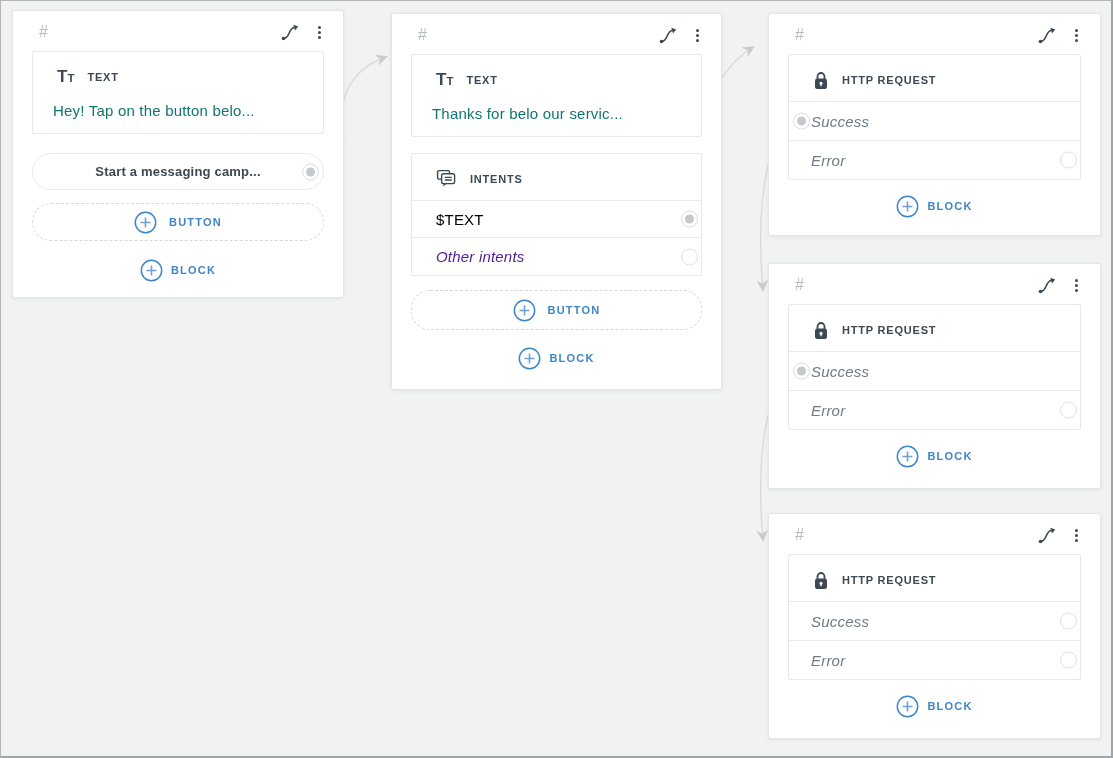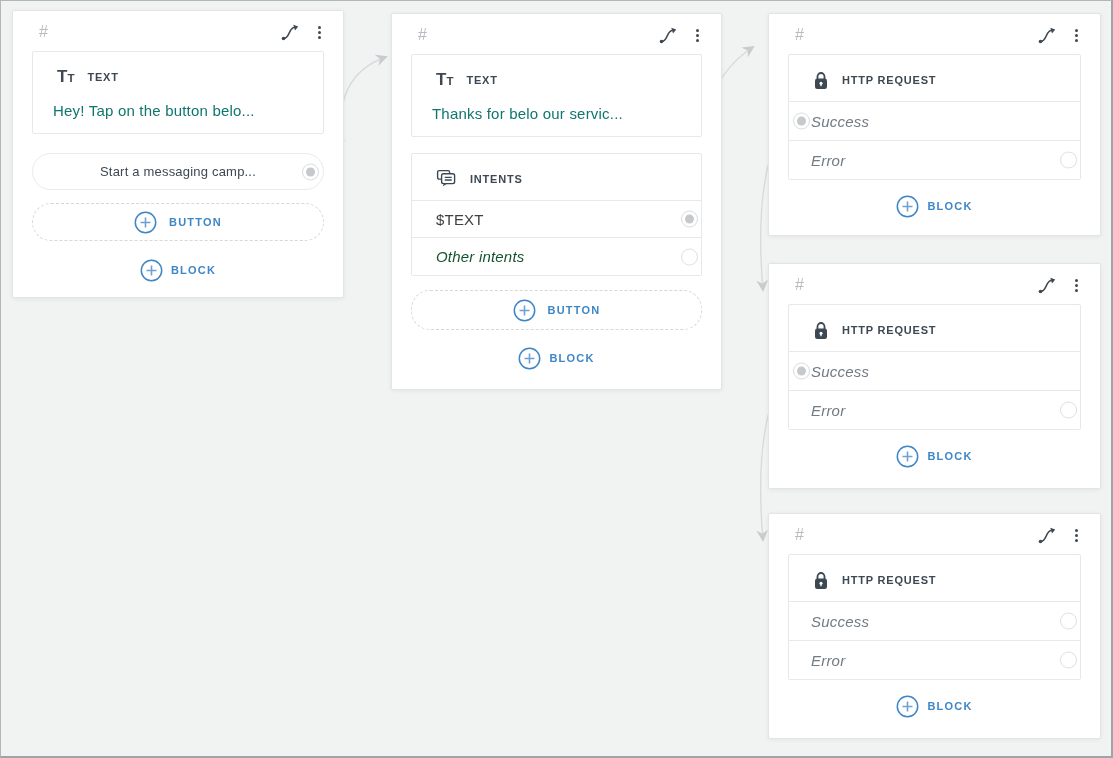--- a/index.html
+++ b/index.html
@@ -55,21 +55,21 @@
   .text-box { }
   .text-content {
     padding:4px 16px 14px 20px;
     font-size:15px; letter-spacing:.2px; color:#0f766e; white-space:nowrap; overflow:hidden;
   }
 
   .pill {
     margin-top:19px; height:37px; position:relative;
     border:1px solid #e8eaec; border-radius:19px;
     display:flex; align-items:center; justify-content:center;
-    font-size:13px; font-weight:400; color:#3d4852; letter-spacing:.2px;
+    font-size:13px; font-weight:700; color:#3d4852; letter-spacing:.2px;
     background:#fff; cursor:pointer;
   }
   .pill .radio { position:absolute; right:4px; top:50%; transform:translateY(-50%); }
 
   .radio {
     width:17px; height:17px; border-radius:50%;
     border:1px solid #dee0e2; background:#fff; position:relative;
     display:inline-block; flex:none; cursor:pointer;
   }
   .radio.connected { border-color:#dadcde; }
@@ -93,22 +93,22 @@
   .rows-box { margin-top:16px; }
   .row {
     position:relative; display:flex; align-items:center;
     border-top:1px solid #e6e8ea; padding:0 30px 0 24px;
     font-size:15px; letter-spacing:.2px; background:#fff;text-align:right;
   }
   .row .radio.right { position:absolute; right:3px; top:50%; transform:translateY(-50%); }
   .row .radio.left  { position:absolute; left:4px;  top:50%; transform:translateY(-50%); }
   .intent-row { height:37px; }
   .intent-row + .intent-row { height:38px; }
-  .row-label-dark { color:#404040; }
-  .row-label-italic { font-style:italic; color:#14532d; }
+  .row-label-dark { color:#000000; }
+  .row-label-italic { font-style:italic; color:#4c1d95; }
   .http-box { margin-top:0; }
   .http-row { height:39px; padding-left:22px; }
   .http-row .row-label-italic { color:#717b84; }
 </style>
 </head>
 <body>
 
 <div class="canvas">
 
   <svg class="connectors" width="1113" height="758">

